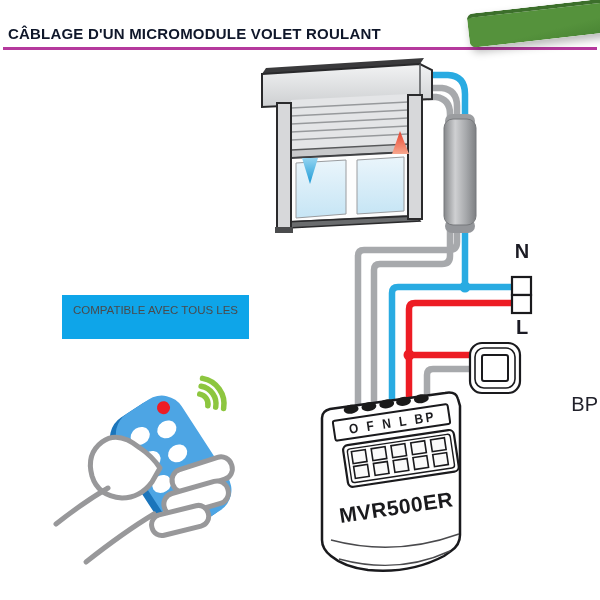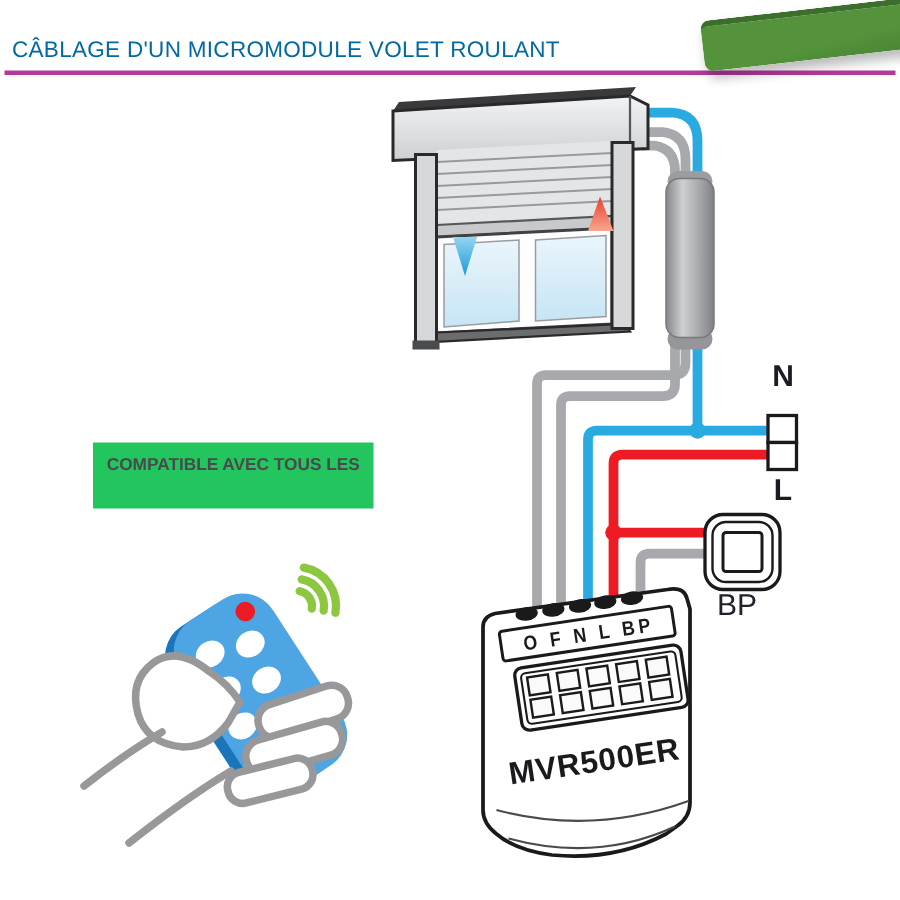--- a/index.html
+++ b/index.html
@@ -3,32 +3,32 @@
 <meta charset="utf-8">
 <style>
   :root{
     --wire-blue:#29abe2; --wire-red:#ed1c24; --wire-grey:#a7a9ac;
     --accent-magenta:#b5399d; --remote-blue:#4da5e4; --radio-green:#8dc63f;
     --led-red:#ed1c24; --banner-green:#5d9a43;
   }
   html,body{margin:0;padding:0;background:#fff;}
   #stage{position:relative;width:600px;height:600px;background:#fff;overflow:hidden;
          font-family:"Liberation Sans",sans-serif;}
-  .title{position:absolute;left:8px;top:25px;font-size:15px;font-weight:normal;
-         color:#0369a1;letter-spacing:.2px;white-space:nowrap;}
+  .title{position:absolute;left:8px;top:25px;font-size:15px;font-weight:bold;
+         color:#0f172a;letter-spacing:.2px;white-space:nowrap;}
   .rule{position:absolute;left:3px;top:47px;width:594px;height:3px;background:var(--accent-magenta);}
   .green-slab{position:absolute;left:468px;top:6px;width:142px;height:30px;border-radius:6px;
         background:linear-gradient(172deg,#69a84d 0%,#55923c 0%,#55923c 0%,#55923c 65%,#4a8534 100%);
         border-top:4px solid #3c6f2b;transform:rotate(-6.5deg);
         box-shadow:2px 5px 8px rgba(0,0,0,.28);}
-  .compat{position:absolute;left:62px;top:295px;width:187px;height:44px;background:#22c55e;
-        color:#4a4a4c;font-weight:bold;font-size:11.5px;line-height:16px;text-align:center;
+  .compat{position:absolute;left:62px;top:295px;width:187px;height:44px;background:#0ea5e9;
+        color:#4a4a4c;font-weight:normal;font-size:11.5px;line-height:16px;text-align:center;
         padding-top:7px;box-sizing:border-box;}
   .nl-label{position:absolute;width:32px;text-align:center;font-size:20px;font-weight:600;color:#1b1b24;}
-  .bp-block{position:absolute;left:478px;top:394px;width:120px;text-align:left;color:#21212b;}
+  .bp-block{position:absolute;left:478px;top:394px;width:120px;text-align:right;color:#21212b;}
   .bp-block .bp-t{font-size:20px;line-height:21px;}
   .bp-block .bp-d{font-size:19px;line-height:20px;}
   svg{position:absolute;left:0;top:0;}
   .wire{fill:none;stroke-linecap:butt;}
   .w-grey{stroke:var(--wire-grey);stroke-width:6.5;}
   .w-blue{stroke:var(--wire-blue);stroke-width:6.5;}
   .w-red{stroke:var(--wire-red);stroke-width:6.5;}
   .outline{stroke:#1a1a1d;fill:#fff;}
   .svg-label{font-family:"Liberation Sans",sans-serif;font-weight:bold;fill:#1a1a1d;}
   .hand{fill:#fff;stroke:#98989a;stroke-width:5;stroke-linejoin:round;stroke-linecap:round;}

